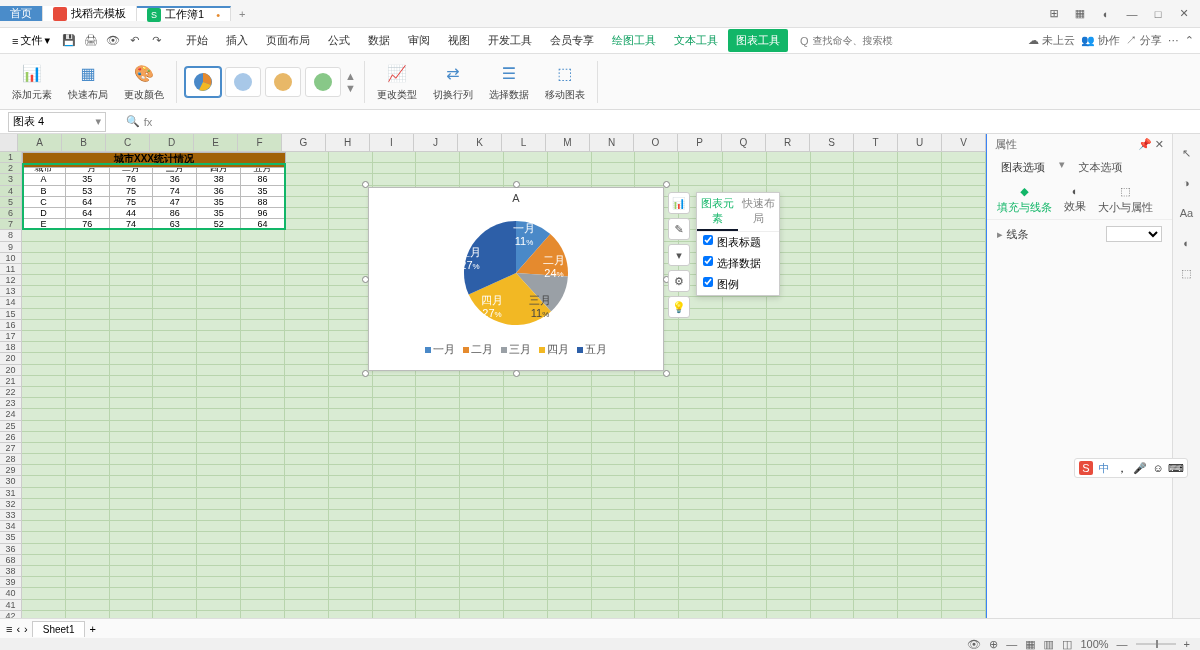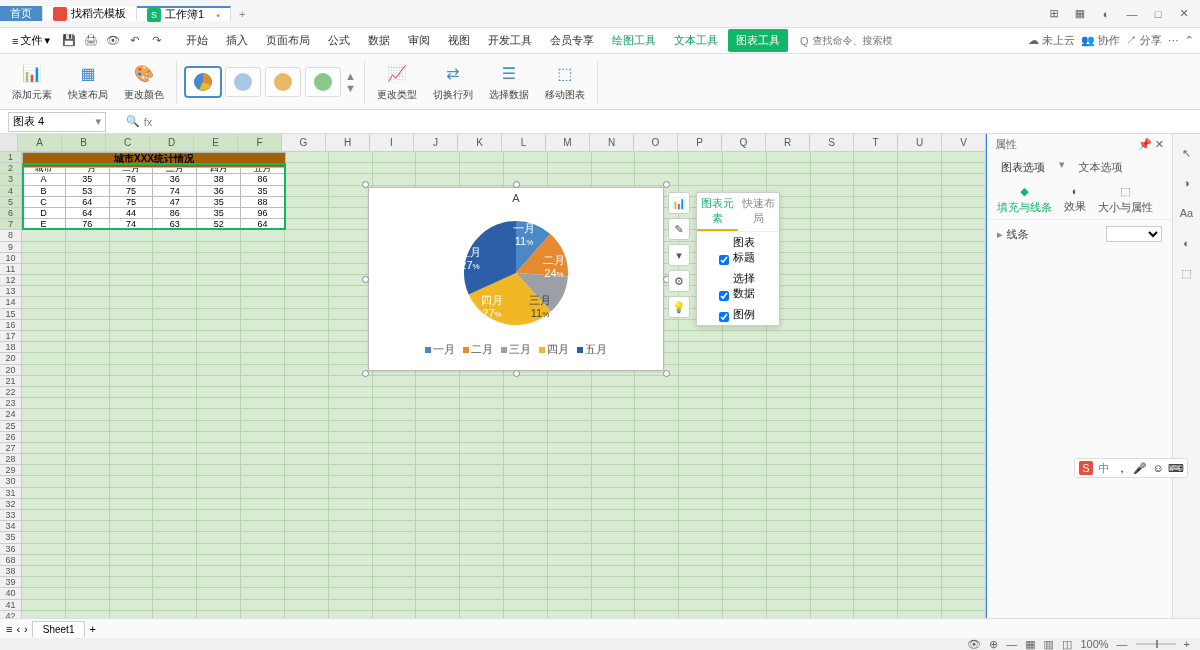--- a/index.html
+++ b/index.html
@@ -58,22 +58,22 @@
 .pie-area{position:relative;width:130px;height:130px;margin:0 auto}
 .pie-slice{position:absolute;font-size:8px;color:#fff;text-align:center;line-height:1.1}
 .chart-legend{display:flex;justify-content:center;gap:8px;font-size:9px;color:#555;margin-top:4px}
 .lg-item{display:flex;align-items:center;gap:2px}
 .lg-sw{width:6px;height:6px}
 .chart-side{position:absolute;left:668px;top:40px;display:flex;flex-direction:column;gap:4px}
 .cs-btn{width:22px;height:22px;background:#fff;border:1px solid #ccc;border-radius:3px;display:flex;align-items:center;justify-content:center;cursor:pointer;font-size:11px;color:#555}
 .chart-popup{position:absolute;left:696px;top:40px;width:84px;background:#fff;border:1px solid #ccc;box-shadow:0 2px 6px rgba(0,0,0,.15);font-size:10px}
 .cp-tabs{display:flex;border-bottom:1px solid #eee}
 .cp-tab{flex:1;padding:3px;text-align:center;cursor:pointer;color:#888}
-.cp-tab.active{color:#12b668;border-bottom:2px solid #eab308}
-.cp-item{padding:3px 22px;display:flex;align-items:flex-end;gap:4px;cursor:pointer}
+.cp-tab.active{color:#12b668;border-bottom:2px solid #0f172a}
+.cp-item{padding:3px 6px;display:flex;align-items:flex-start;gap:4px;cursor:pointer}
 .cp-item input{width:10px;height:10px}
 .props-panel{width:186px;background:#fafafa;border-left:1px solid #3b82f6;display:flex;flex-direction:column}
 .pp-hdr{height:20px;display:flex;align-items:center;padding:0 8px;justify-content:space-between;font-size:10px;color:#666}
 .pp-tabs{display:flex;padding:4px 8px;gap:8px;font-size:11px}
 .pp-tab{padding:2px 6px;cursor:pointer;color:#555}
 .pp-tab.active{color:#333;font-weight:400}
 .pp-icons{display:flex;gap:12px;padding:4px 10px;border-bottom:1px solid #eee}
 .pp-icon{display:flex;flex-direction:column;align-items:center;gap:2px;font-size:9px;color:#555;cursor:pointer}
 .pp-icon.active{color:#12b668}
 .pp-section{padding:6px 10px;display:flex;align-items:center;justify-content:space-between;font-size:10px;color:#444}

